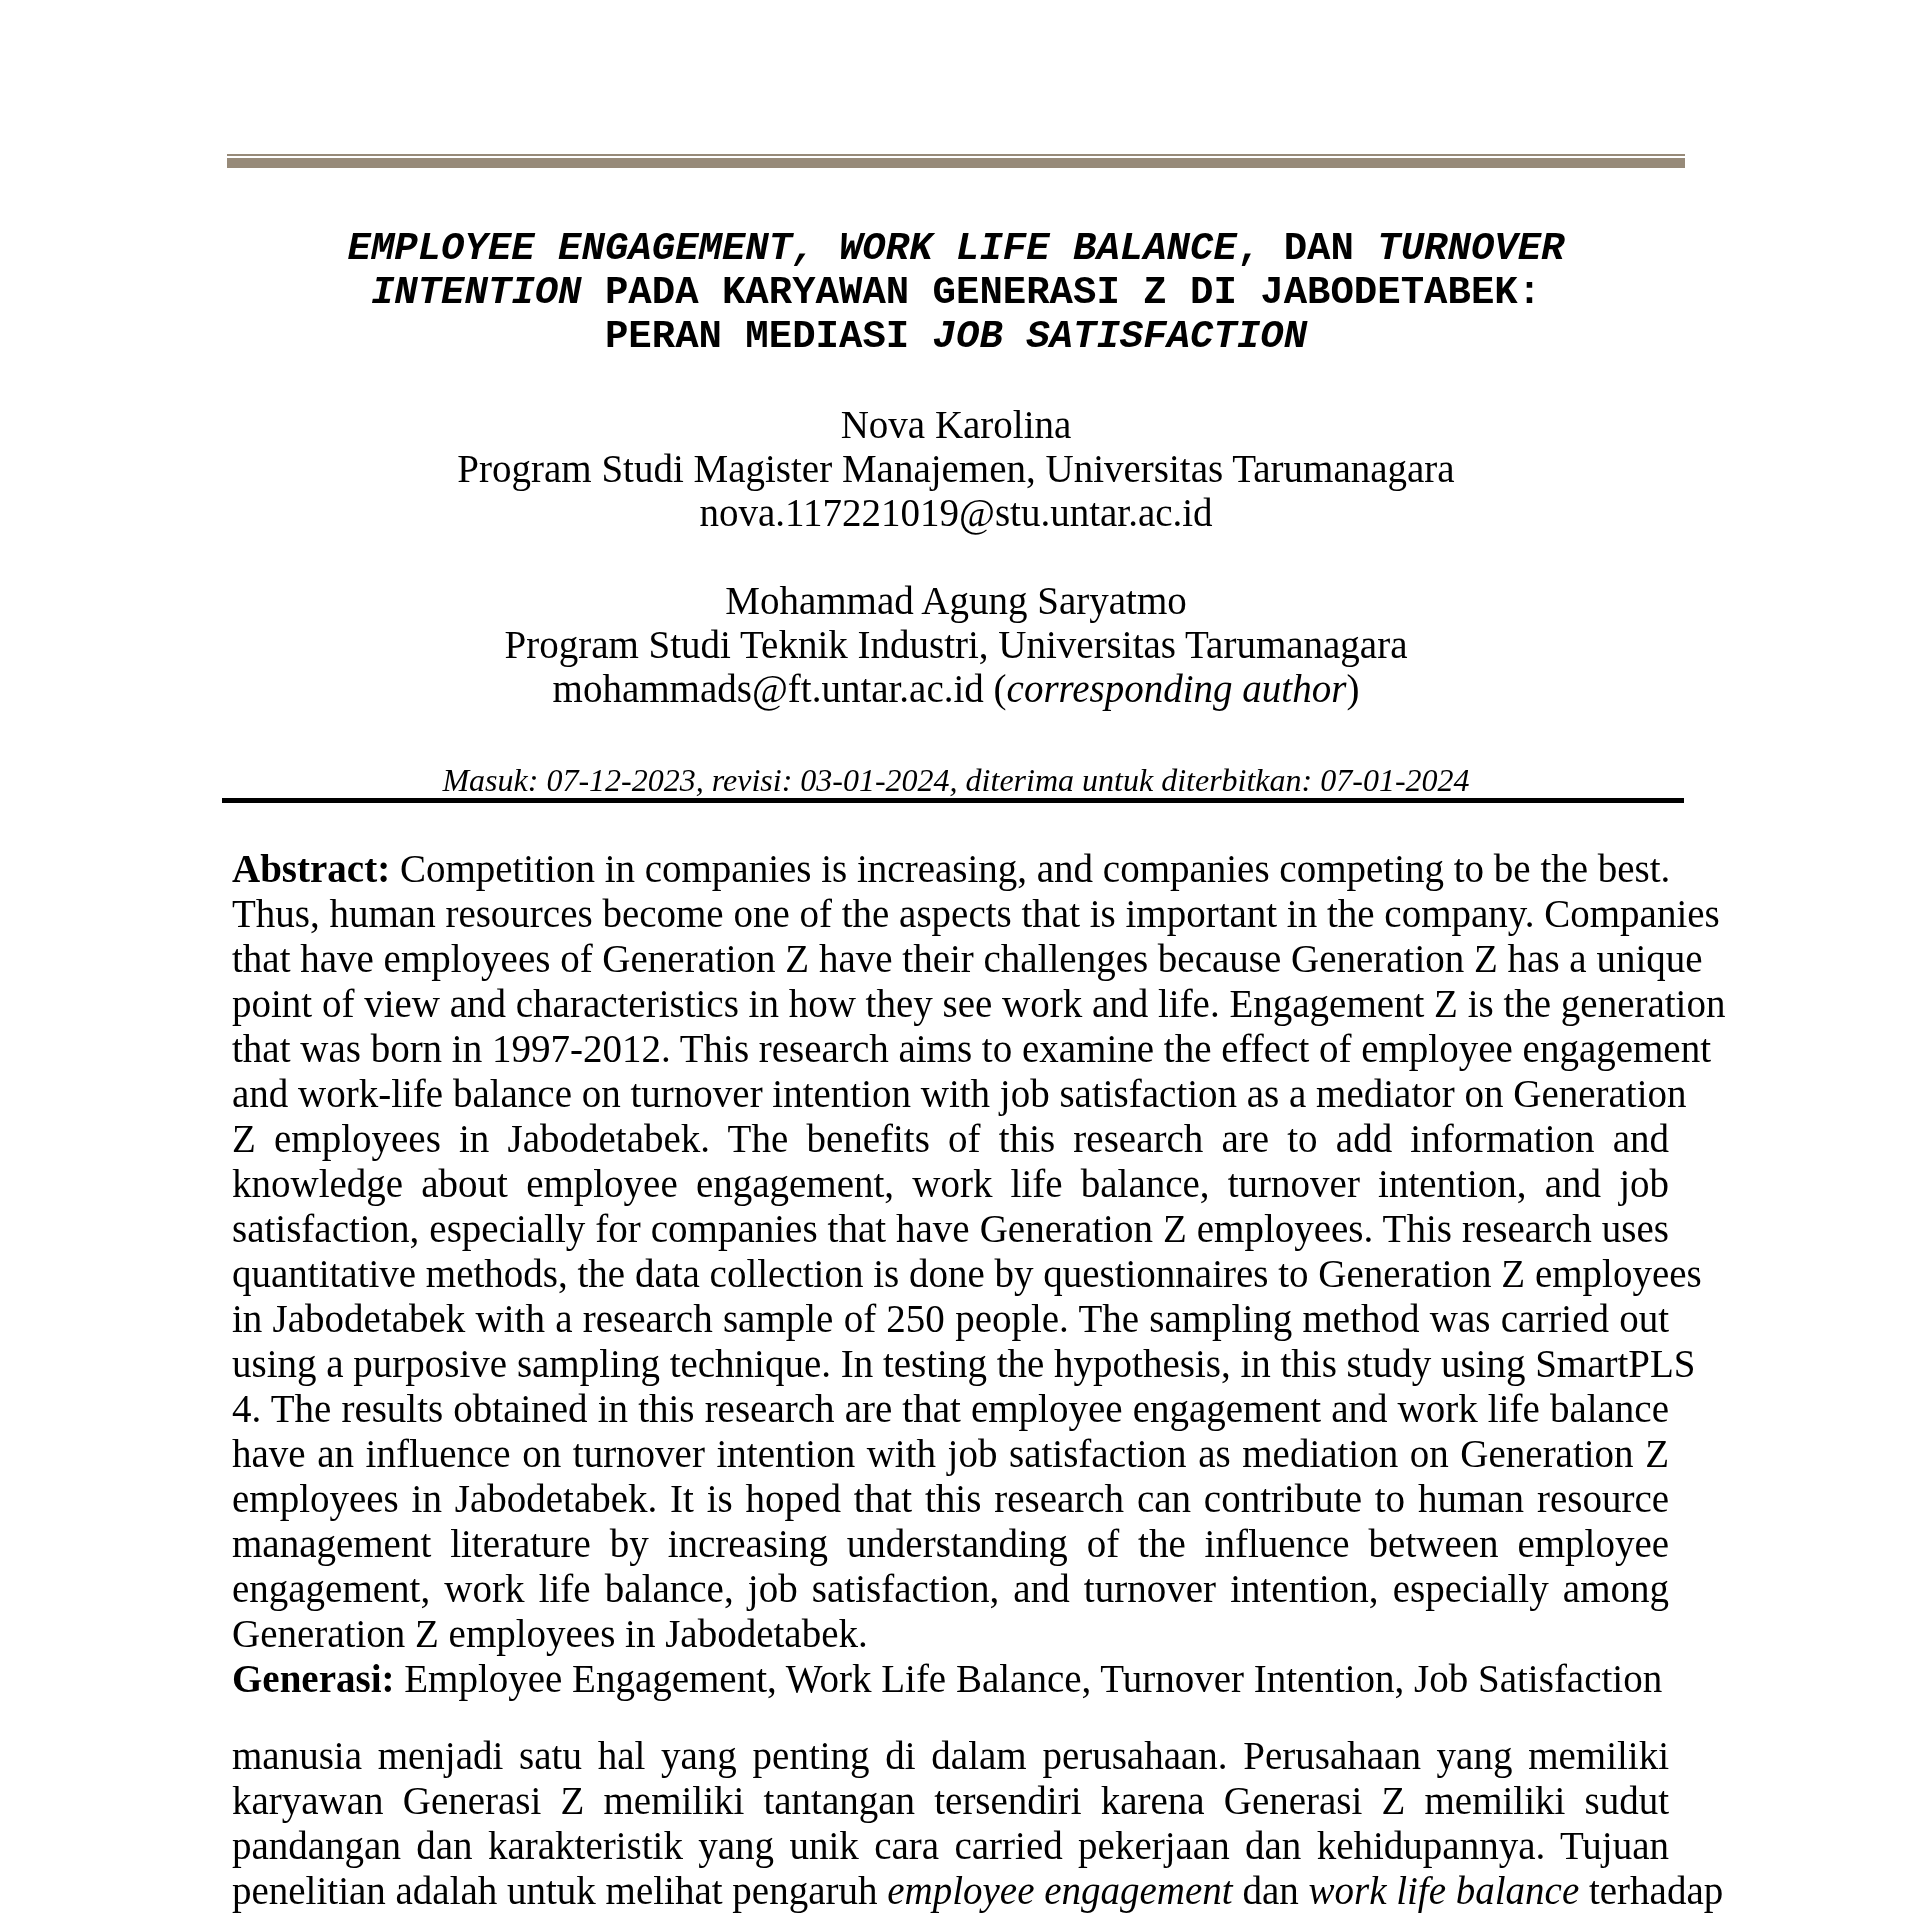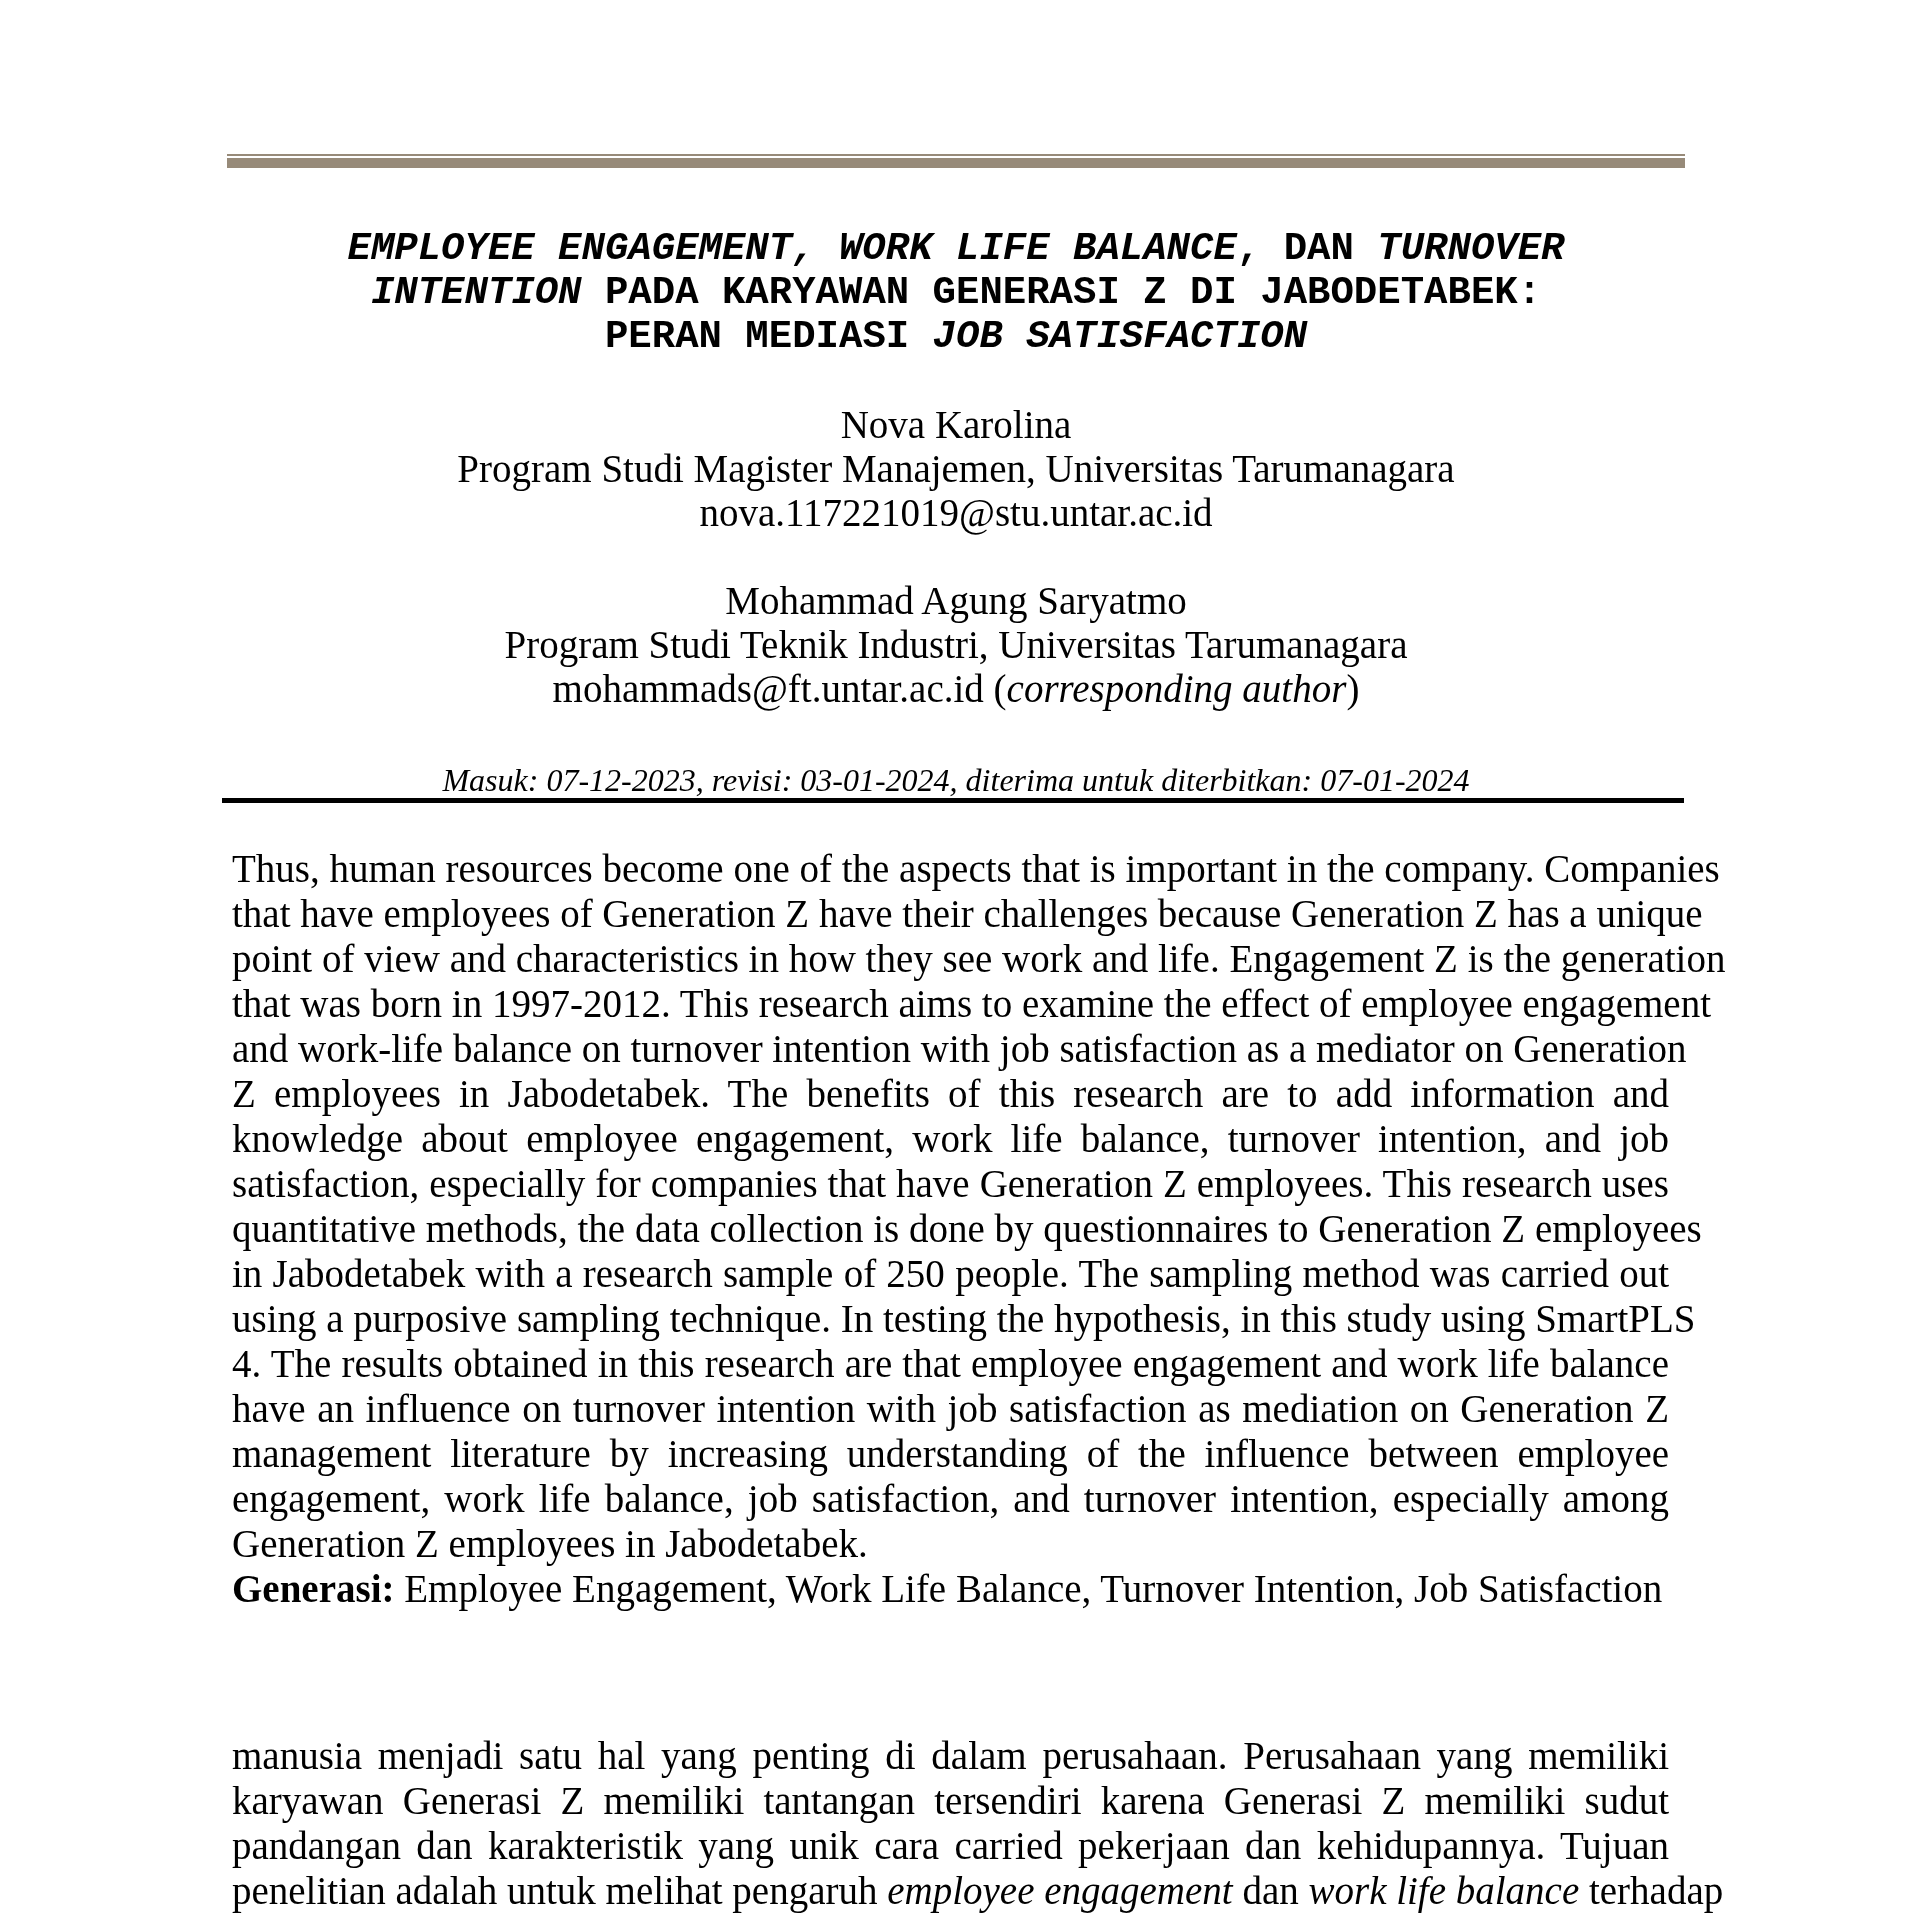--- a/index.html
+++ b/index.html
@@ -51,33 +51,35 @@
   <span class="ln gap"></span>
   <span class="ln">Mohammad Agung Saryatmo</span>
   <span class="ln">Program Studi Teknik Industri, Universitas Tarumanagara</span>
   <span class="ln"><span>mohammads@ft.untar.ac.id</span> (<i>corresponding author</i>)</span>
 </div>
 
 <div class="dates">Masuk: 07-12-2023, revisi: 03-01-2024, diterima untuk diterbitkan: 07-01-2024</div>
 <div class="rule-top"></div>
 
 <div class="abs abs-en" id="abs-en">
+    <span class="ln"><b>Abstract:</b><span> Competition in companies is increasing, and companies competing to be the best.</span></span>
     <span class="ln"><span>Thus, human resources become one of the aspects that is important in the company. Companies</span></span>
     <span class="ln"><span>that have employees of Generation Z have their challenges because Generation Z has a unique</span></span>
     <span class="ln"><span>point of view and characteristics in how they see work and life. Engagement Z is the generation</span></span>
     <span class="ln"><span>that was born in 1997-2012. This research aims to examine the effect of employee engagement</span></span>
     <span class="ln"><span>and work-life balance on turnover intention with job satisfaction as a mediator on Generation</span></span>
     <span class="ln"><span>Z employees in Jabodetabek. The benefits of this research are to add information and</span></span>
     <span class="ln"><span>knowledge about employee engagement, work life balance, turnover intention, and job</span></span>
     <span class="ln"><span>satisfaction, especially for companies that have Generation Z employees. This research uses</span></span>
     <span class="ln"><span>quantitative methods, the data collection is done by questionnaires to Generation Z employees</span></span>
     <span class="ln"><span>in Jabodetabek with a research sample of 250 people. The sampling method was carried out</span></span>
     <span class="ln"><span>using a purposive sampling technique. In testing the hypothesis, in this study using SmartPLS</span></span>
     <span class="ln"><span>4. The results obtained in this research are that employee engagement and work life balance</span></span>
     <span class="ln"><span>have an influence on turnover intention with job satisfaction as mediation on Generation Z</span></span>
+    <span class="ln"><span>employees in Jabodetabek. It is hoped that this research can contribute to human resource</span></span>
     <span class="ln"><span>management literature by increasing understanding of the influence between employee</span></span>
     <span class="ln"><span>engagement, work life balance, job satisfaction, and turnover intention, especially among</span></span>
     <span class="ln last"><span>Generation Z employees in Jabodetabek.</span></span>
     <span class="ln last"><b>Generasi:</b><span> Employee Engagement, Work Life Balance, Turnover Intention, Job Satisfaction</span></span>
   </div>
 <div class="abs abs-id" id="abs-id">
     <span class="ln"><span>manusia menjadi satu hal yang penting di dalam perusahaan. Perusahaan yang memiliki</span></span>
     <span class="ln"><span>karyawan Generasi Z memiliki tantangan tersendiri karena Generasi Z memiliki sudut</span></span>
     <span class="ln"><span>pandangan dan karakteristik yang unik cara carried pekerjaan dan kehidupannya. Tujuan</span></span>
     <span class="ln"><span>penelitian adalah untuk melihat pengaruh </span><i>employee engagement</i><span> dan </span><i>work life balance</i><span> terhadap</span></span>

